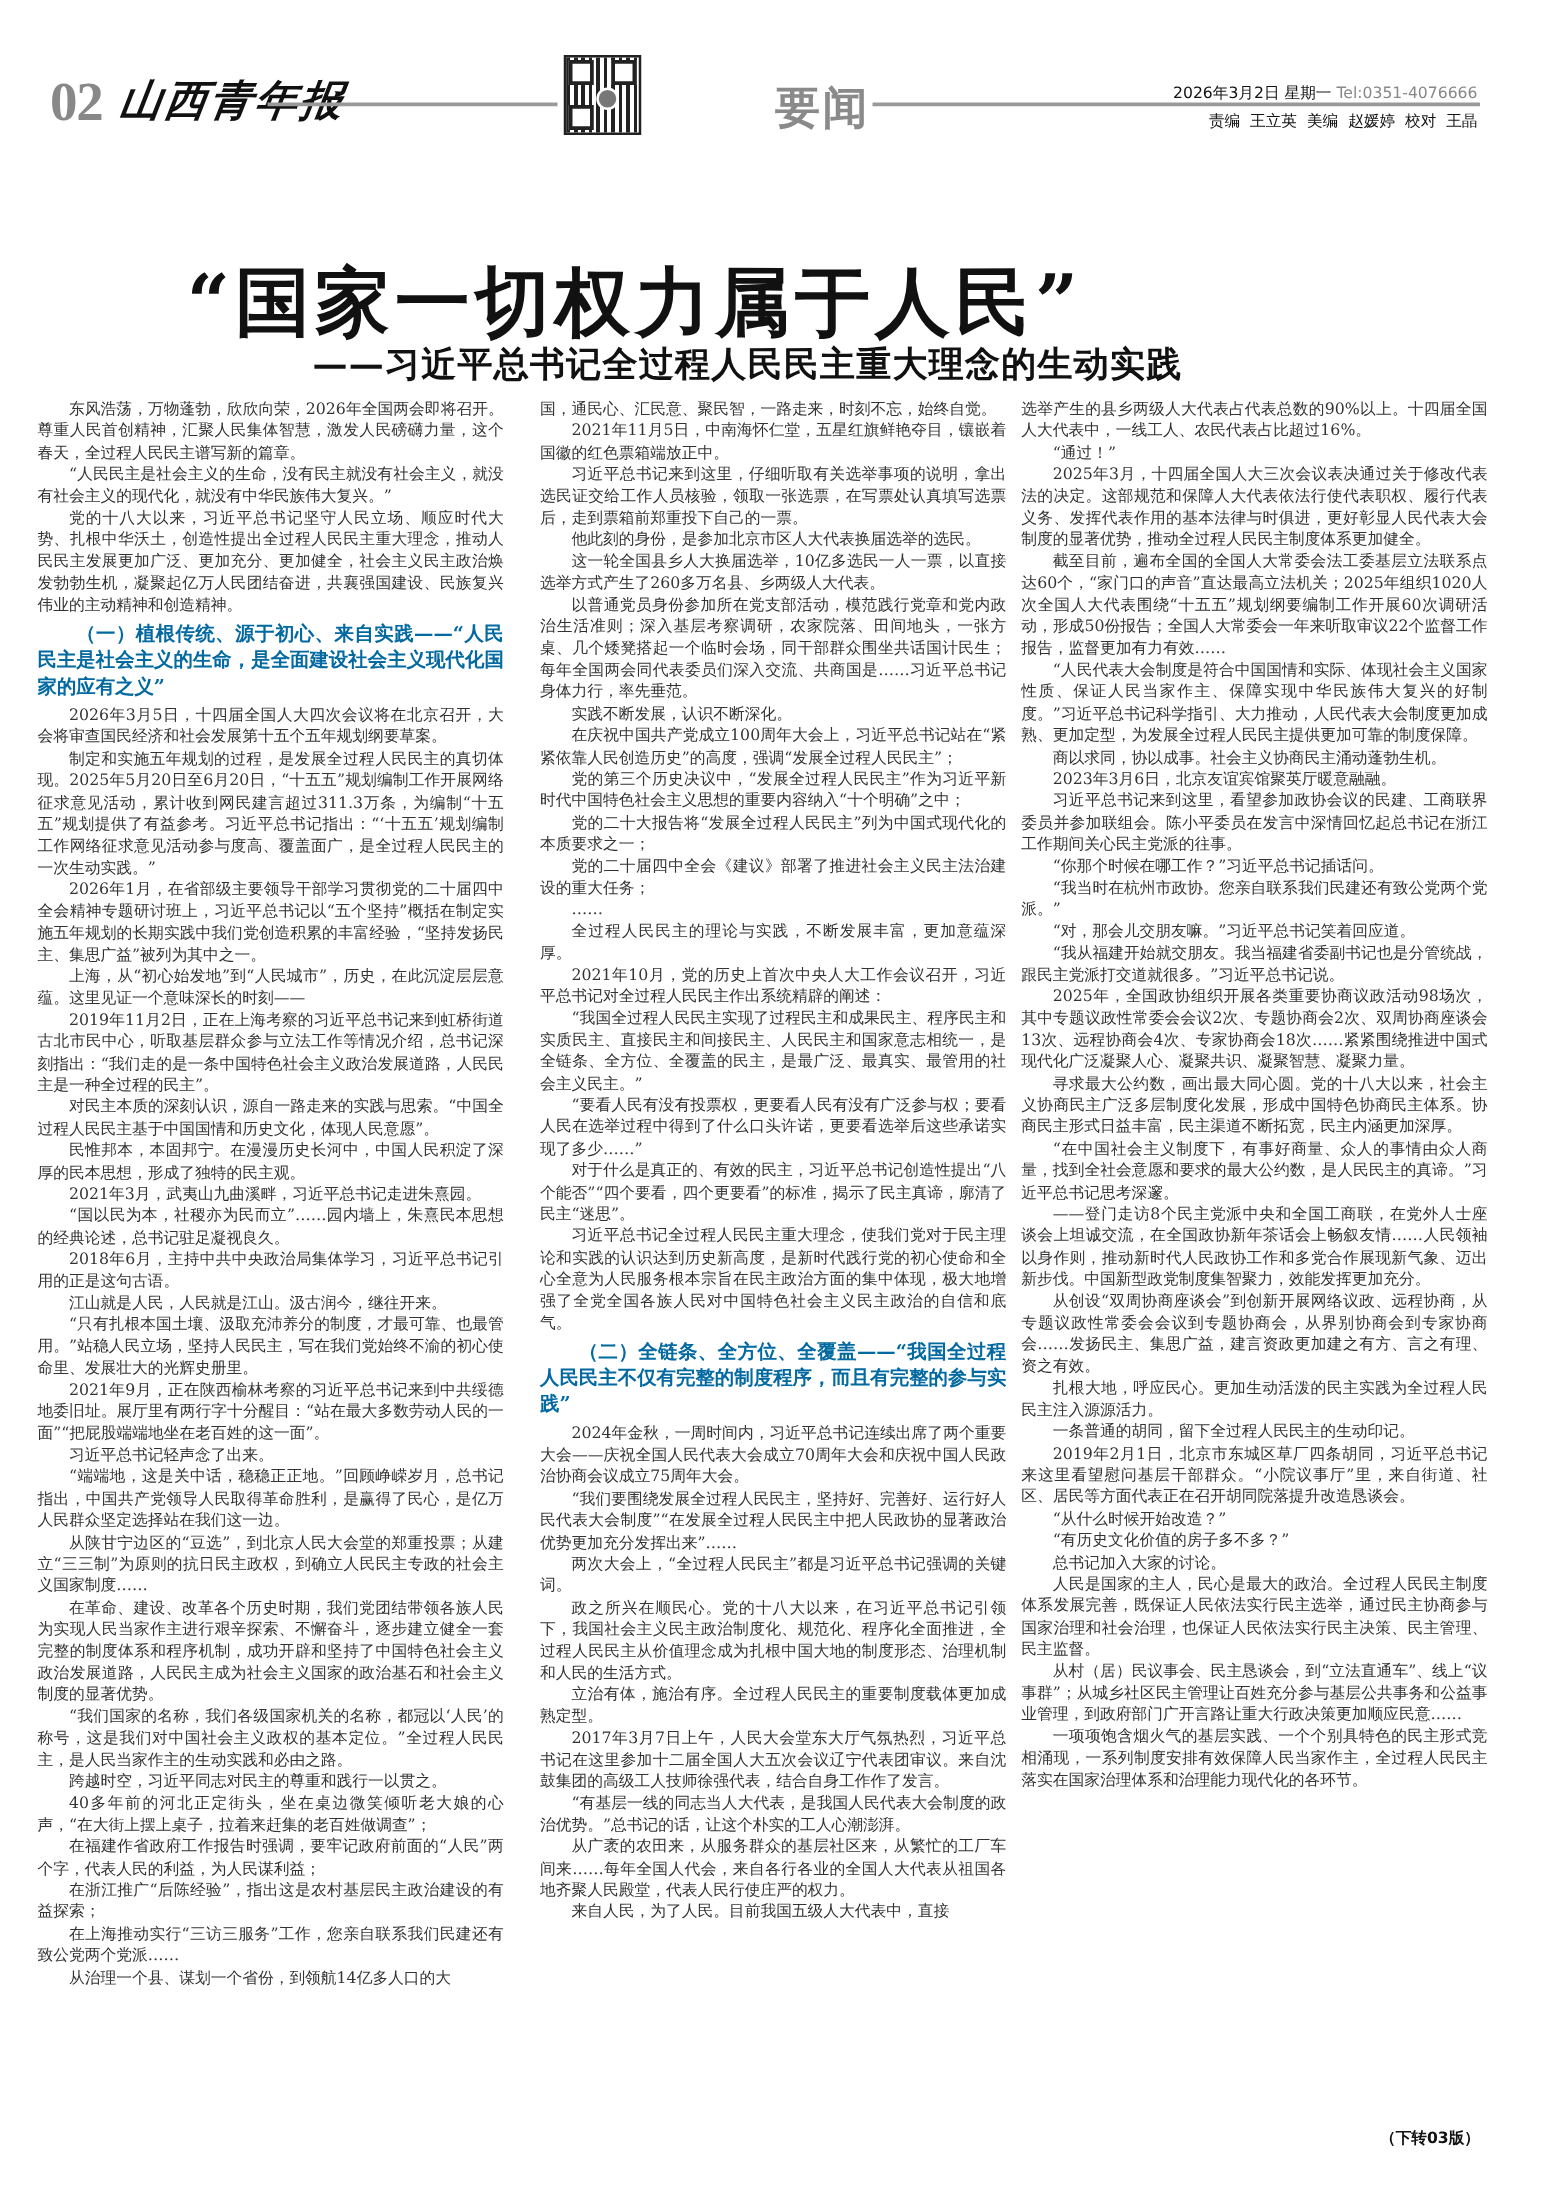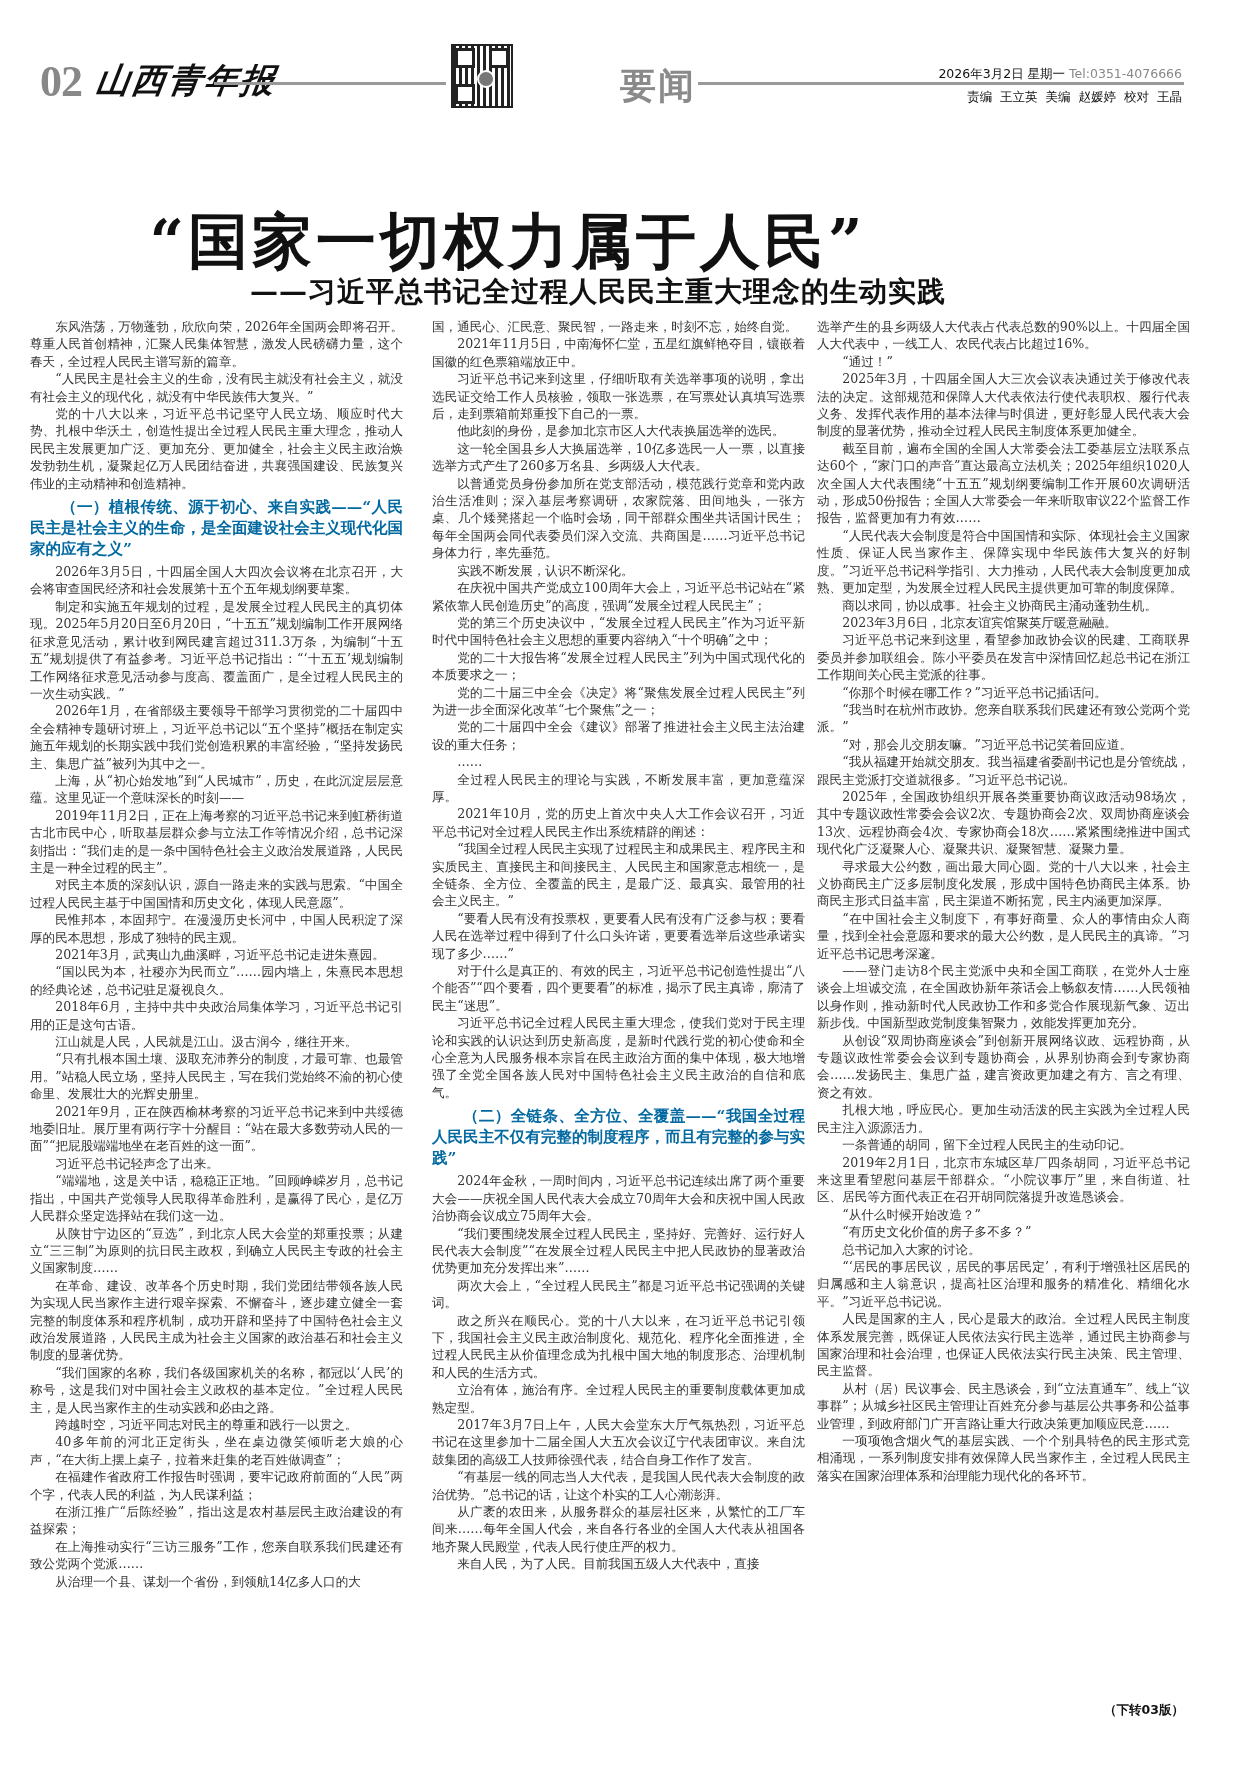--- a/index.html
+++ b/index.html
@@ -91,21 +91,20 @@
     <p class="cont">国，通民心、汇民意、聚民智，一路走来，时刻不忘，始终自觉。</p>
     <p>2021年11月5日，中南海怀仁堂，五星红旗鲜艳夺目，镶嵌着国徽的红色票箱端放正中。</p>
     <p>习近平总书记来到这里，仔细听取有关选举事项的说明，拿出选民证交给工作人员核验，领取一张选票，在写票处认真填写选票后，走到票箱前郑重投下自己的一票。</p>
     <p>他此刻的身份，是参加北京市区人大代表换届选举的选民。</p>
     <p>这一轮全国县乡人大换届选举，10亿多选民一人一票，以直接选举方式产生了260多万名县、乡两级人大代表。</p>
     <p>以普通党员身份参加所在党支部活动，模范践行党章和党内政治生活准则；深入基层考察调研，农家院落、田间地头，一张方桌、几个矮凳搭起一个临时会场，同干部群众围坐共话国计民生；每年全国两会同代表委员们深入交流、共商国是……习近平总书记身体力行，率先垂范。</p>
     <p>实践不断发展，认识不断深化。</p>
     <p>在庆祝中国共产党成立100周年大会上，习近平总书记站在“紧紧依靠人民创造历史”的高度，强调“发展全过程人民民主”；</p>
     <p>党的第三个历史决议中，“发展全过程人民民主”作为习近平新时代中国特色社会主义思想的重要内容纳入“十个明确”之中；</p>
     <p>党的二十大报告将“发展全过程人民民主”列为中国式现代化的本质要求之一；</p>
-    <p>党的二十届三中全会《决定》将“聚焦发展全过程人民民主”列为进一步全面深化改革“七个聚焦”之一；</p>
     <p>党的二十届四中全会《建议》部署了推进社会主义民主法治建设的重大任务；</p>
     <p>……</p>
     <p>全过程人民民主的理论与实践，不断发展丰富，更加意蕴深厚。</p>
     <p>2021年10月，党的历史上首次中央人大工作会议召开，习近平总书记对全过程人民民主作出系统精辟的阐述：</p>
     <p>“我国全过程人民民主实现了过程民主和成果民主、程序民主和实质民主、直接民主和间接民主、人民民主和国家意志相统一，是全链条、全方位、全覆盖的民主，是最广泛、最真实、最管用的社会主义民主。”</p>
     <p>“要看人民有没有投票权，更要看人民有没有广泛参与权；要看人民在选举过程中得到了什么口头许诺，更要看选举后这些承诺实现了多少……”</p>
     <p>对于什么是真正的、有效的民主，习近平总书记创造性提出“八个能否”“四个要看，四个更要看”的标准，揭示了民主真谛，廓清了民主“迷思”。</p>
     <p>习近平总书记全过程人民民主重大理念，使我们党对于民主理论和实践的认识达到历史新高度，是新时代践行党的初心使命和全心全意为人民服务根本宗旨在民主政治方面的集中体现，极大地增强了全党全国各族人民对中国特色社会主义民主政治的自信和底气。</p>
     <h3>（二）全链条、全方位、全覆盖——“我国全过程人民民主不仅有完整的制度程序，而且有完整的参与实践”</h3>
     <p>2024年金秋，一周时间内，习近平总书记连续出席了两个重要大会——庆祝全国人民代表大会成立70周年大会和庆祝中国人民政治协商会议成立75周年大会。</p>
@@ -135,19 +134,18 @@
     <p>寻求最大公约数，画出最大同心圆。党的十八大以来，社会主义协商民主广泛多层制度化发展，形成中国特色协商民主体系。协商民主形式日益丰富，民主渠道不断拓宽，民主内涵更加深厚。</p>
     <p>“在中国社会主义制度下，有事好商量、众人的事情由众人商量，找到全社会意愿和要求的最大公约数，是人民民主的真谛。”习近平总书记思考深邃。</p>
     <p>——登门走访8个民主党派中央和全国工商联，在党外人士座谈会上坦诚交流，在全国政协新年茶话会上畅叙友情……人民领袖以身作则，推动新时代人民政协工作和多党合作展现新气象、迈出新步伐。中国新型政党制度集智聚力，效能发挥更加充分。</p>
     <p>从创设“双周协商座谈会”到创新开展网络议政、远程协商，从专题议政性常委会会议到专题协商会，从界别协商会到专家协商会……发扬民主、集思广益，建言资政更加建之有方、言之有理、资之有效。</p>
     <p>扎根大地，呼应民心。更加生动活泼的民主实践为全过程人民民主注入源源活力。</p>
     <p>一条普通的胡同，留下全过程人民民主的生动印记。</p>
     <p>2019年2月1日，北京市东城区草厂四条胡同，习近平总书记来这里看望慰问基层干部群众。“小院议事厅”里，来自街道、社区、居民等方面代表正在召开胡同院落提升改造恳谈会。</p>
     <p>“从什么时候开始改造？”</p>
     <p>“有历史文化价值的房子多不多？”</p>
     <p>总书记加入大家的讨论。</p>
-    <p>“‘居民的事居民议，居民的事居民定’，有利于增强社区居民的归属感和主人翁意识，提高社区治理和服务的精准化、精细化水平。”习近平总书记说。</p>
     <p>人民是国家的主人，民心是最大的政治。全过程人民民主制度体系发展完善，既保证人民依法实行民主选举，通过民主协商参与国家治理和社会治理，也保证人民依法实行民主决策、民主管理、民主监督。</p>
     <p>从村（居）民议事会、民主恳谈会，到“立法直通车”、线上“议事群”；从城乡社区民主管理让百姓充分参与基层公共事务和公益事业管理，到政府部门广开言路让重大行政决策更加顺应民意……</p>
     <p>一项项饱含烟火气的基层实践、一个个别具特色的民主形式竞相涌现，一系列制度安排有效保障人民当家作主，全过程人民民主落实在国家治理体系和治理能力现代化的各环节。</p>
   </section>
 
 <div class="turn">（下转03版）</div>
 
 </body></html>

